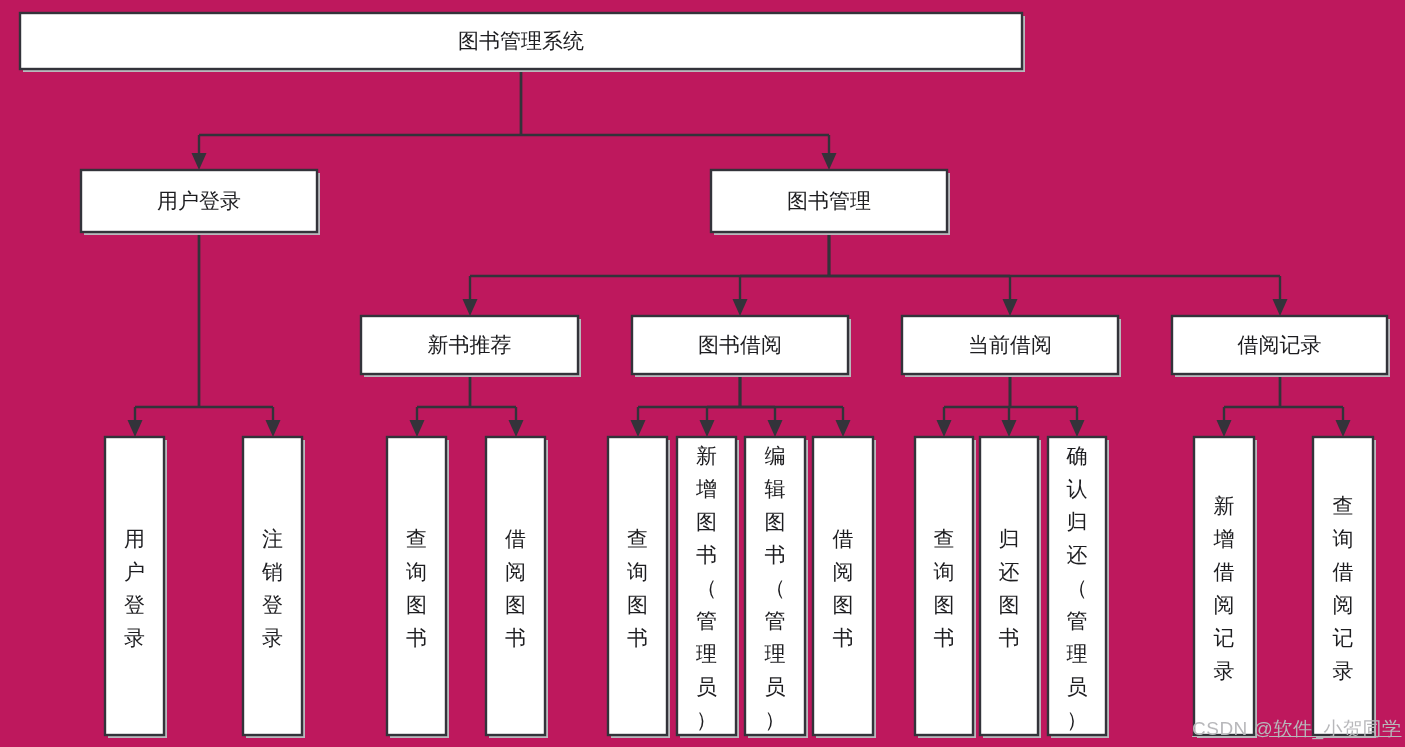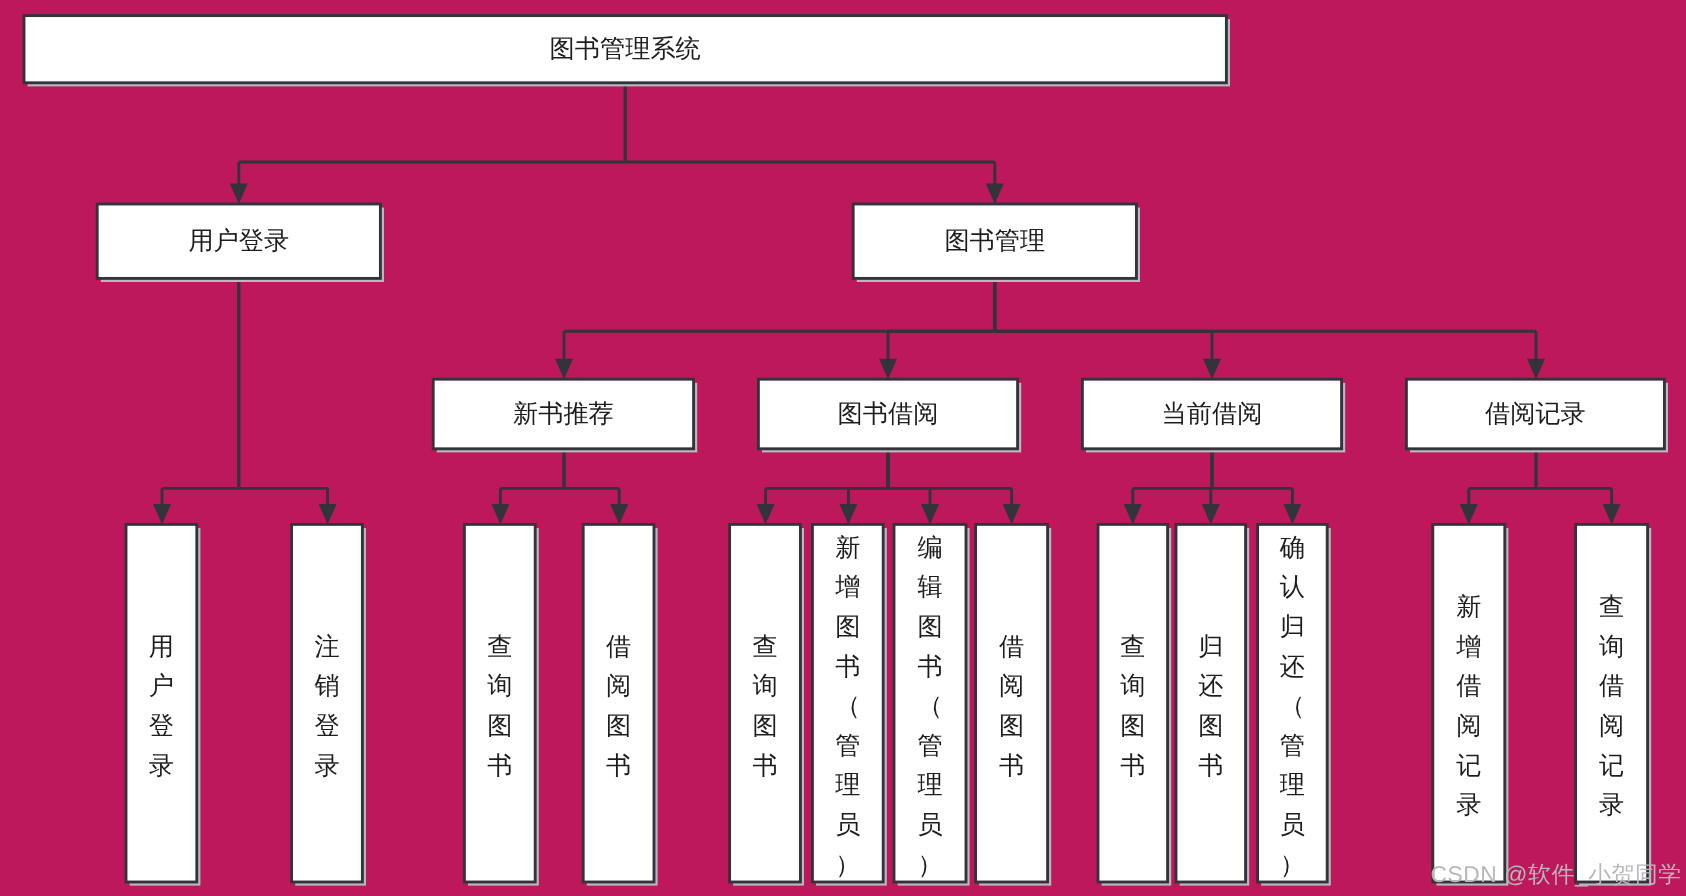--- a/index.html
+++ b/index.html
@@ -289,14 +289,14 @@
           <rect class="node-box" x="1194" y="437" width="60" height="298"></rect>
           <text class="node-label-vertical" x="1224" y="512.74"><tspan x="1224" dy="0">新</tspan><tspan x="1224" dy="33">增</tspan><tspan x="1224" dy="33">借</tspan><tspan x="1224" dy="33">阅</tspan><tspan x="1224" dy="33">记</tspan><tspan x="1224" dy="33">录</tspan></text>
         </g>
         <g>
           <rect class="node-shadow" x="1316" y="440" width="60" height="298"></rect>
           <rect class="node-box" x="1313" y="437" width="60" height="298"></rect>
           <text class="node-label-vertical" x="1343" y="512.74"><tspan x="1343" dy="0">查</tspan><tspan x="1343" dy="33">询</tspan><tspan x="1343" dy="33">借</tspan><tspan x="1343" dy="33">阅</tspan><tspan x="1343" dy="33">记</tspan><tspan x="1343" dy="33">录</tspan></text>
         </g>
       </g>
   </svg>
-  <div class="watermark-text" style="left: 1192px; top: 716px;">CSDN @软件_小贺同学</div>
+  <div class="watermark-text" style="left: 1192px; top: 716px; text-decoration: underline;">CSDN @软件_小贺同学</div>
 </div>
 
 </body></html>

